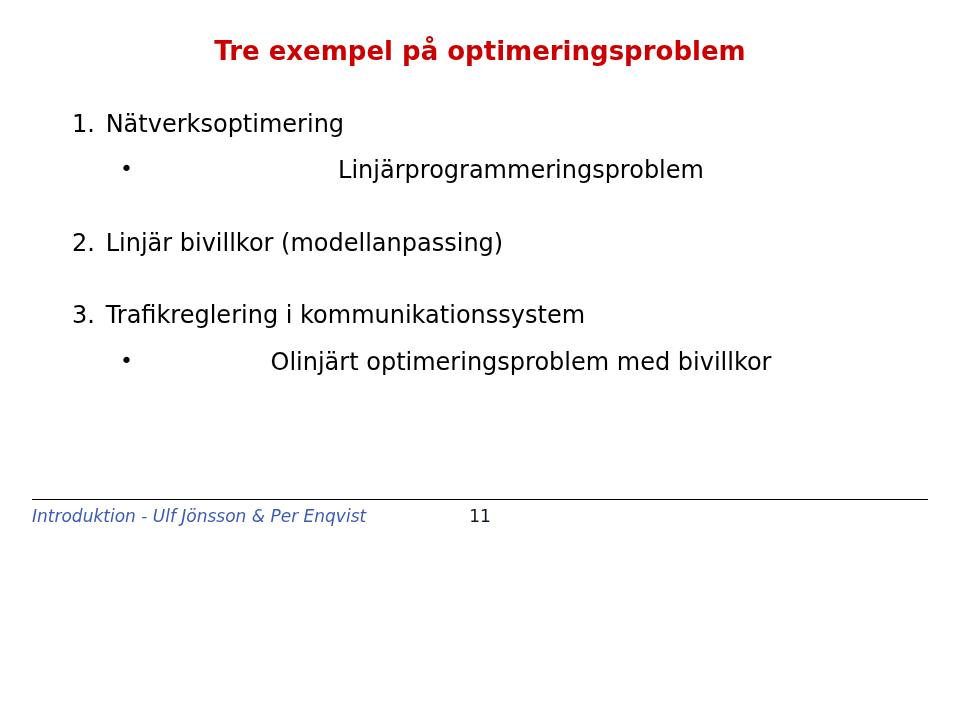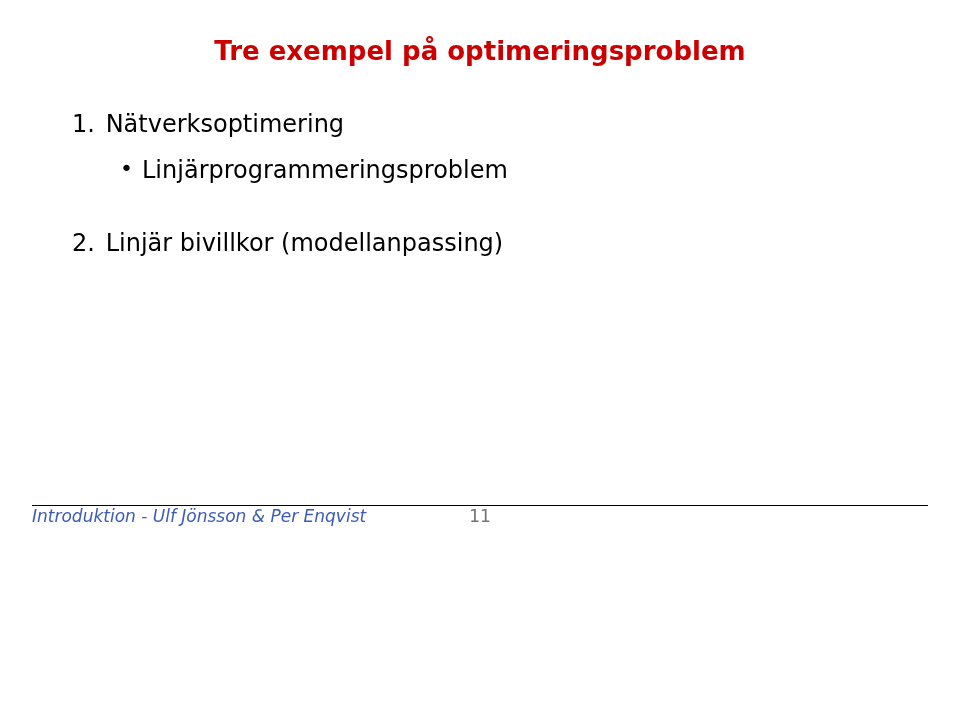--- a/index.html
+++ b/index.html
@@ -47,66 +47,75 @@
   }
   ul.sub-list {
     list-style: none;
     padding: 0;
     margin: 14px 0 0 48px;
   }
   ul.sub-list > li {
     position: relative;
     padding-left: 22px;
     line-height: 1.35;
+    text-align: center;
   }
   ul.sub-list > li::before {
     content: "•";
     position: absolute;
     left: 0;
     top: 0;
     font-size: 22px;
   }
   .footer {
     position: absolute;
     left: 32px;
     right: 32px;
     bottom: 22px;
     border-top: 1px solid #000;
+    padding-top: 6px;
     font-size: 17px;
     font-style: italic;
     color: #3b5bb5;
     display: flex;
     justify-content: space-between;
     align-items: baseline;
   }
   .footer .center {
     position: absolute;
     left: 50%;
     transform: translateX(-50%);
     font-style: normal;
-    color: #737373;
+    color: #0f172a;
   }
 </style>
 </head>
 <body>
 
 <div class="slide">
   <div class="title">Tre exempel på optimeringsproblem</div>
 
   <ol class="main-list">
     <li>
       <span class="num">1.</span>
       <span>Nätverksoptimering</span>
       <ul class="sub-list">
         <li>Linjärprogrammeringsproblem</li>
       </ul>
     </li>
     <li>
       <span class="num">2.</span>
       <span>Linjär bivillkor (modellanpassing)</span>
     </li>
+    <li>
+      <span class="num">3.</span>
+      <span>Trafikreglering i kommunikationssystem</span>
+      <ul class="sub-list">
+        <li>Olinjärt optimeringsproblem med bivillkor</li>
+      </ul>
+    </li>
   </ol>
 
   <div class="footer">
     <span>Introduktion - Ulf Jönsson &amp; Per Enqvist</span>
     <span class="center">11</span>
   </div>
 </div>
 
 </body></html>

